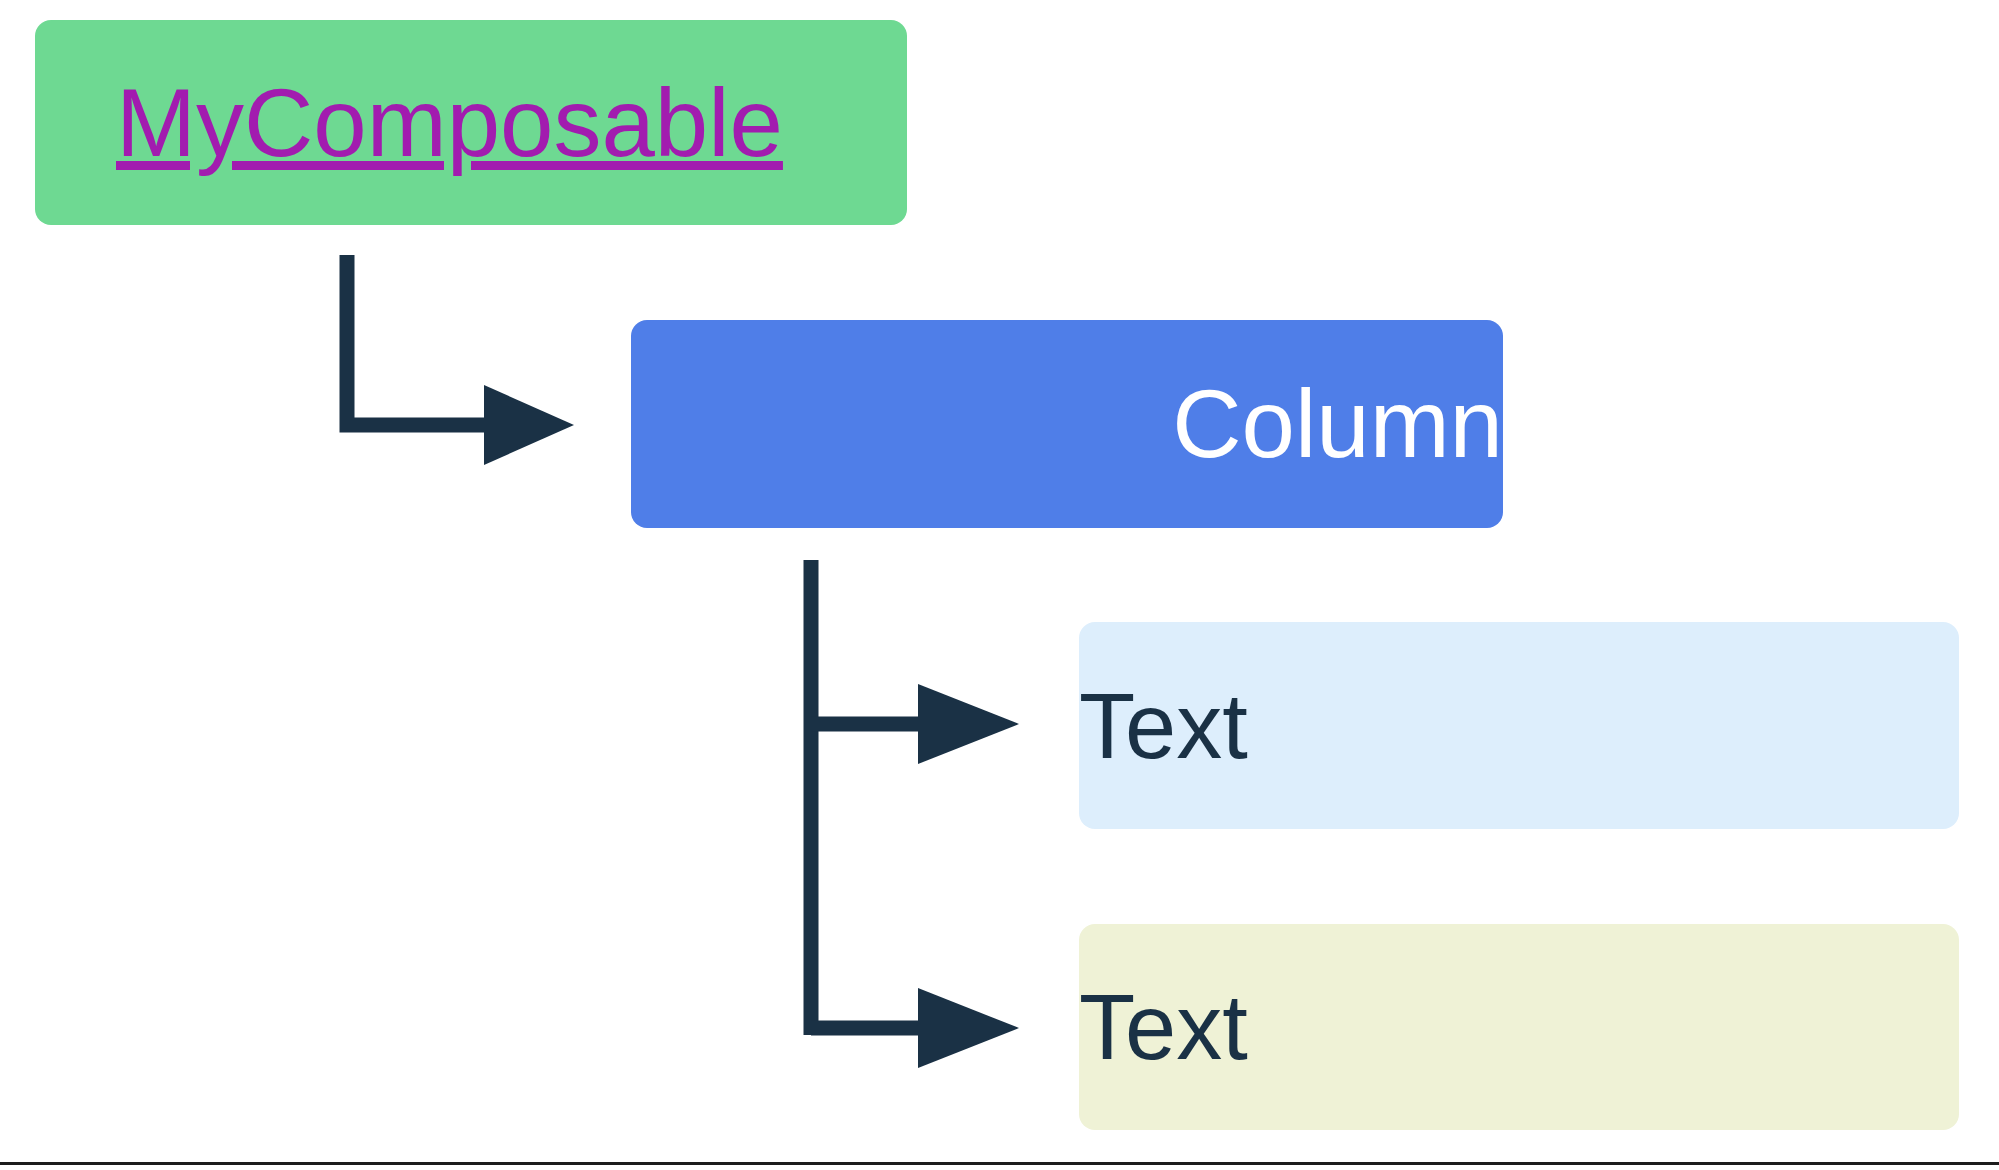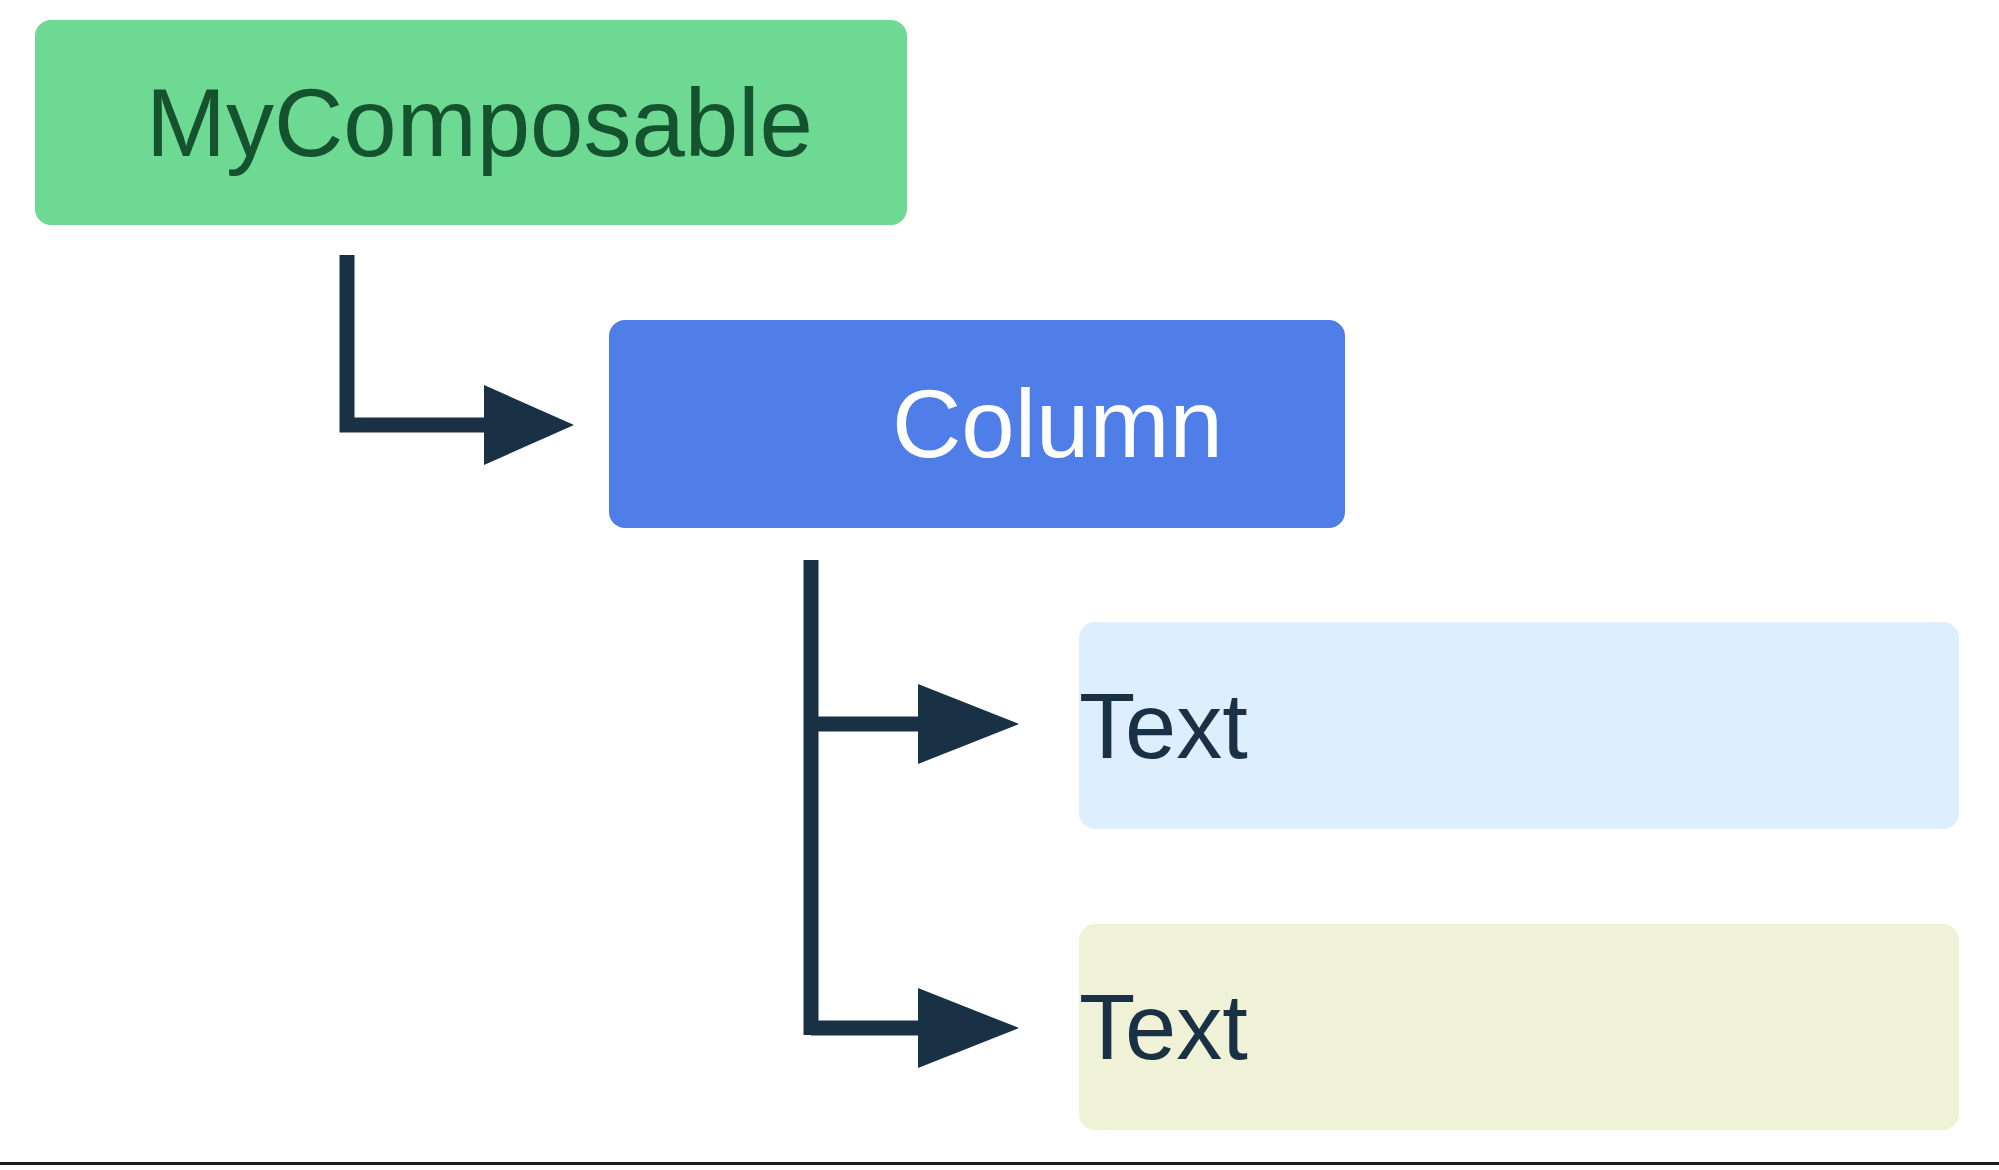--- a/index.html
+++ b/index.html
@@ -34,32 +34,34 @@
 
   
   #node-root {
     left: 35px;
     top: 20px;
     width: 872px;
     height: 205px;
     background: #6ed992;
   }
   #node-root .node-label {
-    color: #14532d;
+    color: #a21caf;
     font-size: 96px;
-    padding-left: 111px;
+    padding-left: 81px;
+    text-decoration: underline;
   }
 
   
   #node-column {
-    left: 609px;
+    left: 631px;
     top: 320px;
-    width: 736px;
+    width: 872px;
     height: 208px;
     background: #4f7ee8;
+    justify-content: flex-end;
   }
   #node-column .node-label {
     color: #ffffff;
     font-size: 96px;
     padding-left: 283px;
   }
 
   
   #node-text-1 {
     left: 1079px;

